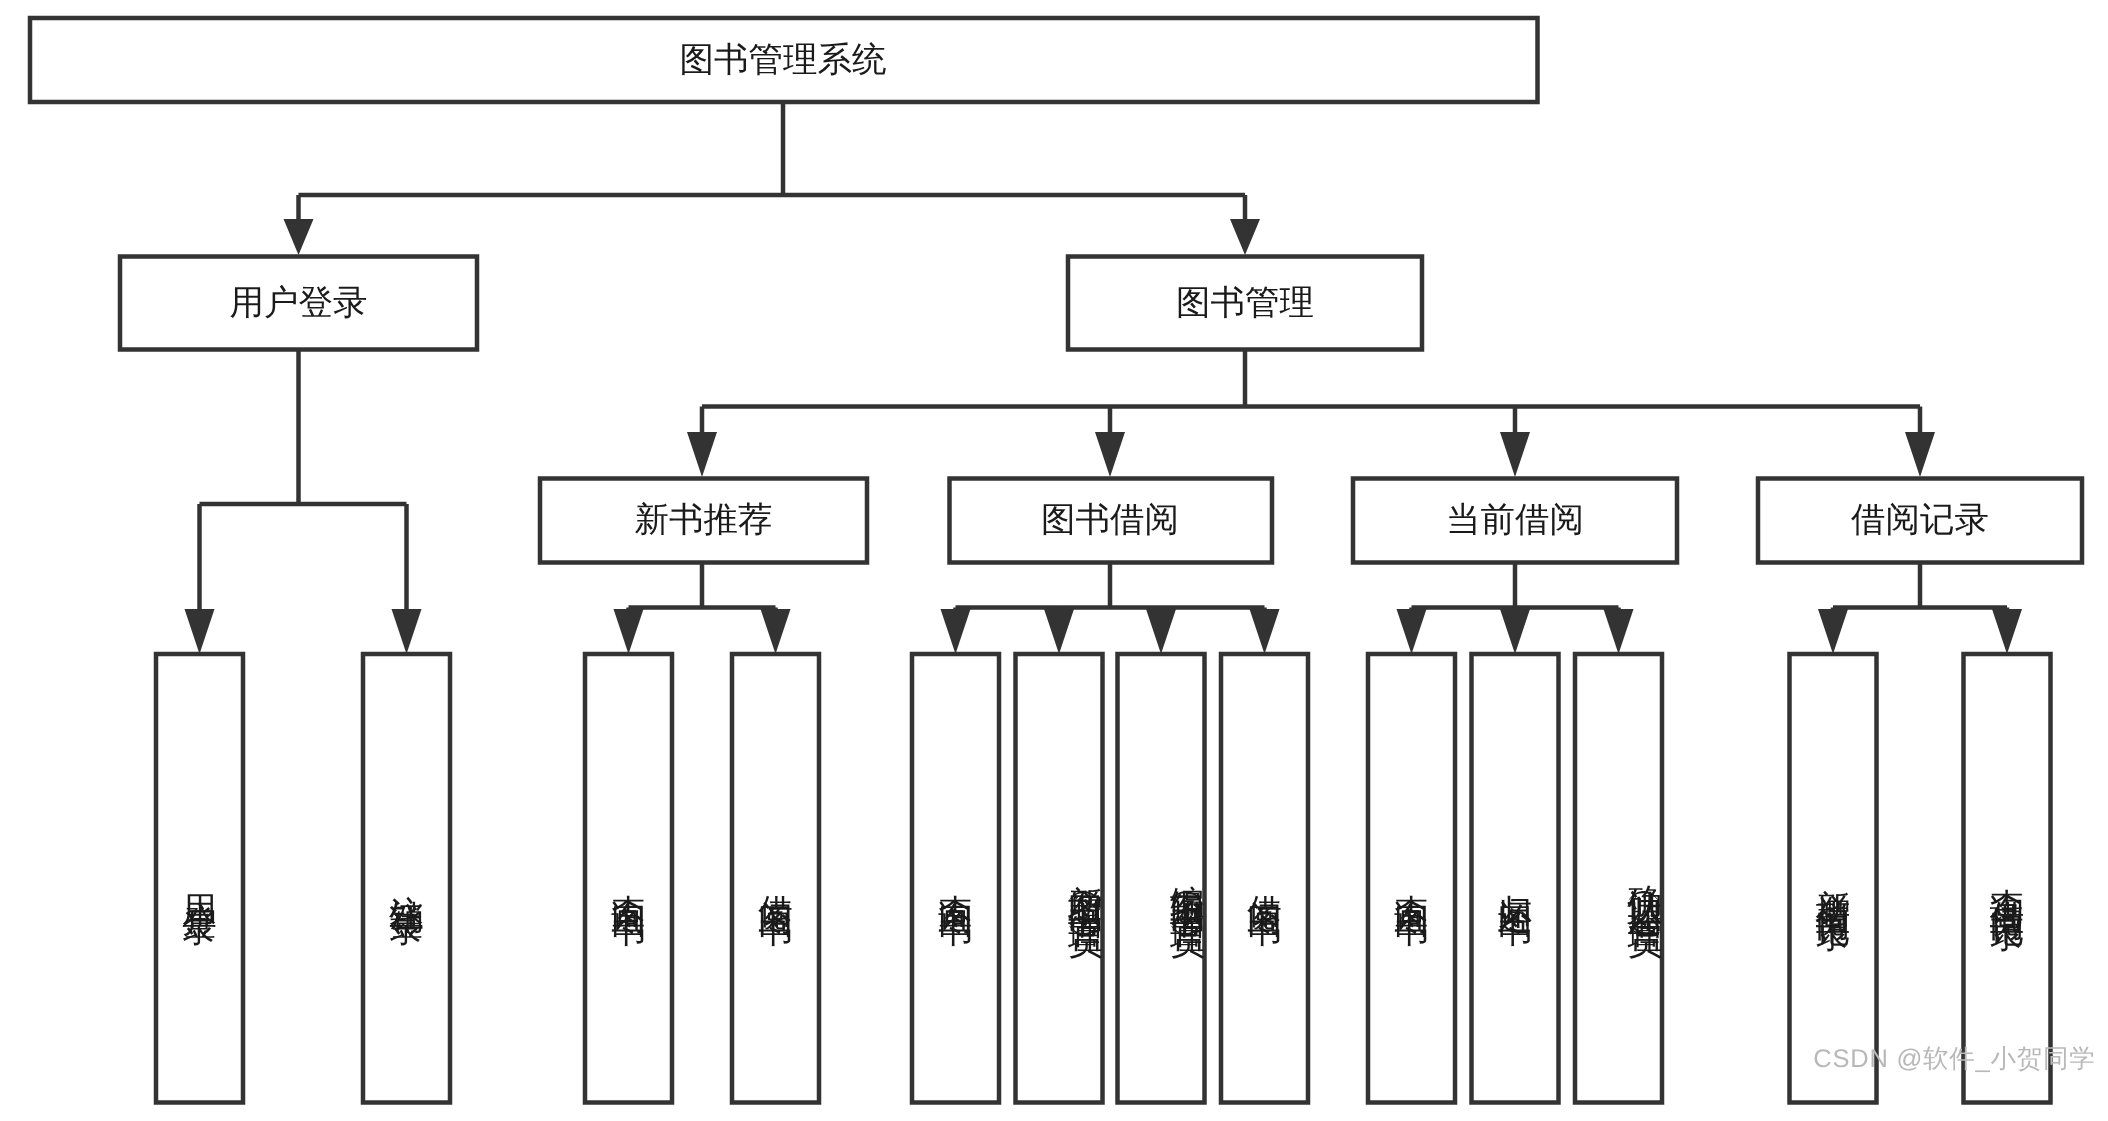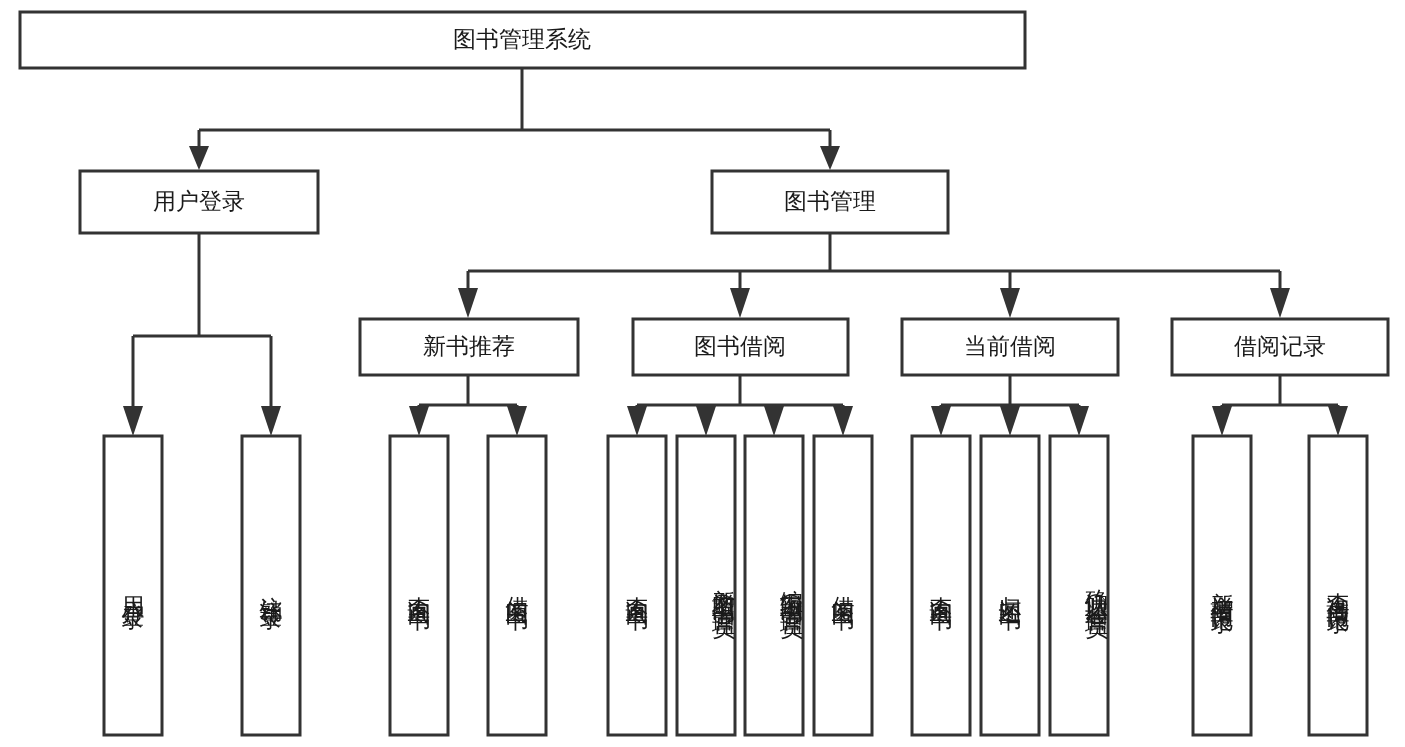--- a/index.html
+++ b/index.html
@@ -203,13 +203,14 @@
   <div class="node-label-v" style="left:745px; top:442px; width:58px; height:293px; display:flex; align-items:flex-start; justify-content:center;">编辑图书（管理员）</div>
   <div class="node-label-v" style="left:814px; top:436px; width:58px; height:299px; display:flex; align-items:center; justify-content:center;">借阅图书</div>
 
   <div class="node-label-v" style="left:912px; top:436px; width:58px; height:299px; display:flex; align-items:center; justify-content:center;">查询图书</div>
   <div class="node-label-v" style="left:981px; top:436px; width:58px; height:299px; display:flex; align-items:center; justify-content:center;">归还图书</div>
   <div class="node-label-v" style="left:1050px; top:442px; width:58px; height:293px; display:flex; align-items:flex-start; justify-content:center;">确认归还（管理员）</div>
 
   <div class="node-label-v" style="left:1193px; top:436px; width:58px; height:299px; display:flex; align-items:center; justify-content:center;">新增借阅记录</div>
   <div class="node-label-v" style="left:1309px; top:436px; width:58px; height:299px; display:flex; align-items:center; justify-content:center;">查询借阅记录</div>
 
+  <div class="watermark">CSDN @软件_小贺同学</div>
 </div>
 
 </body></html>

